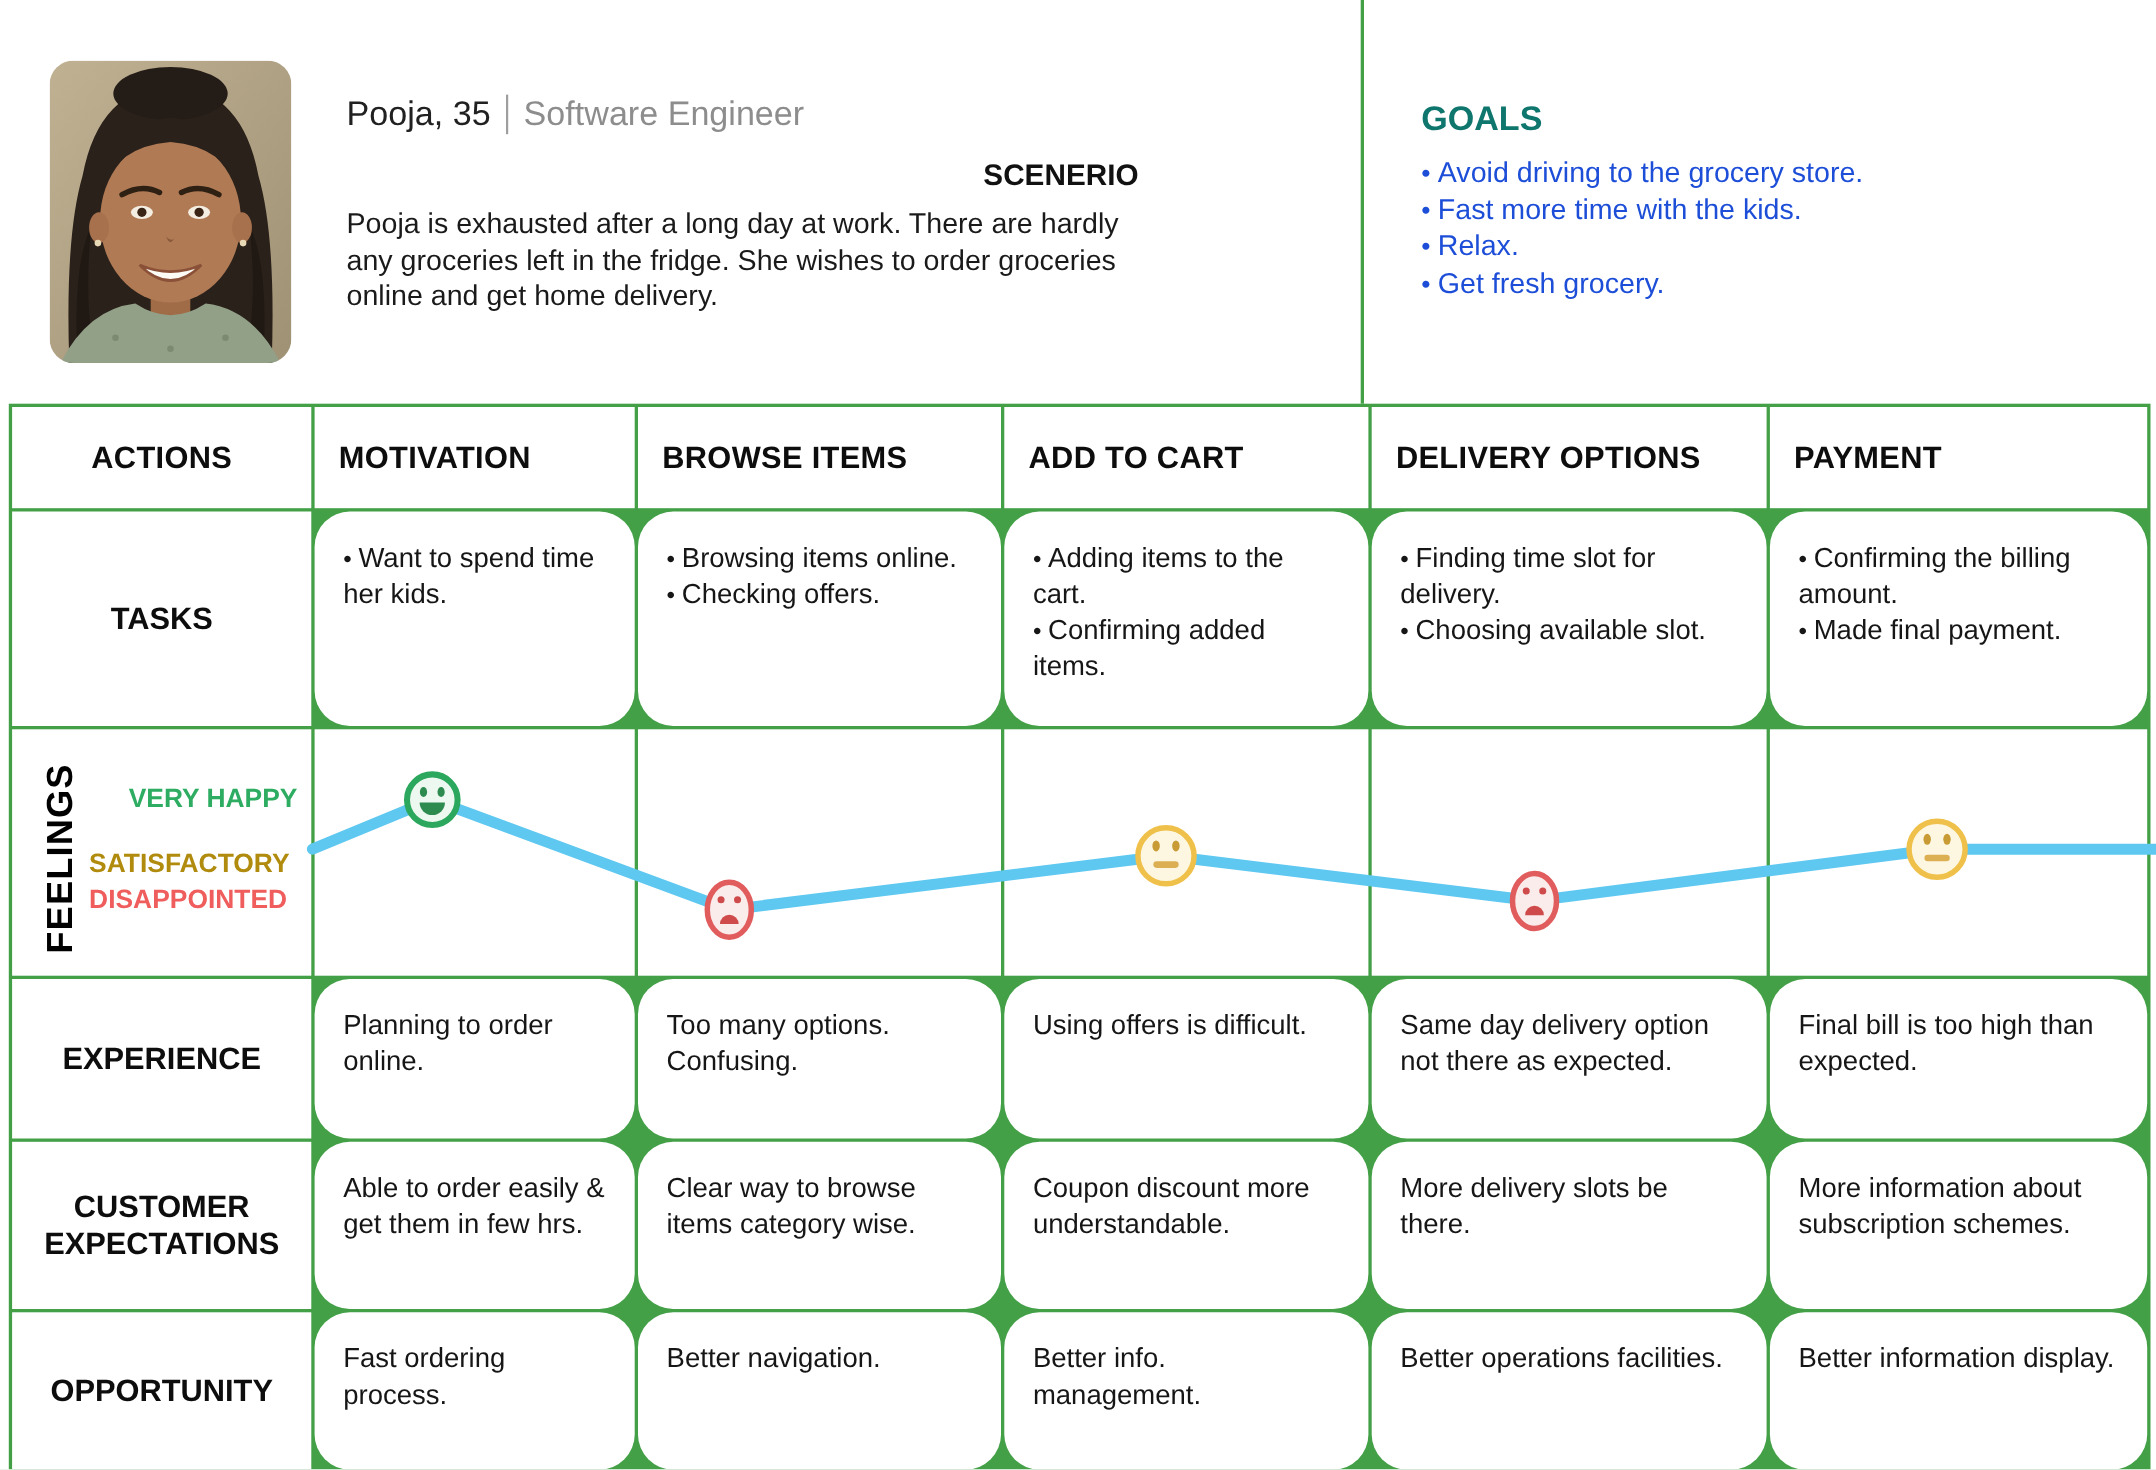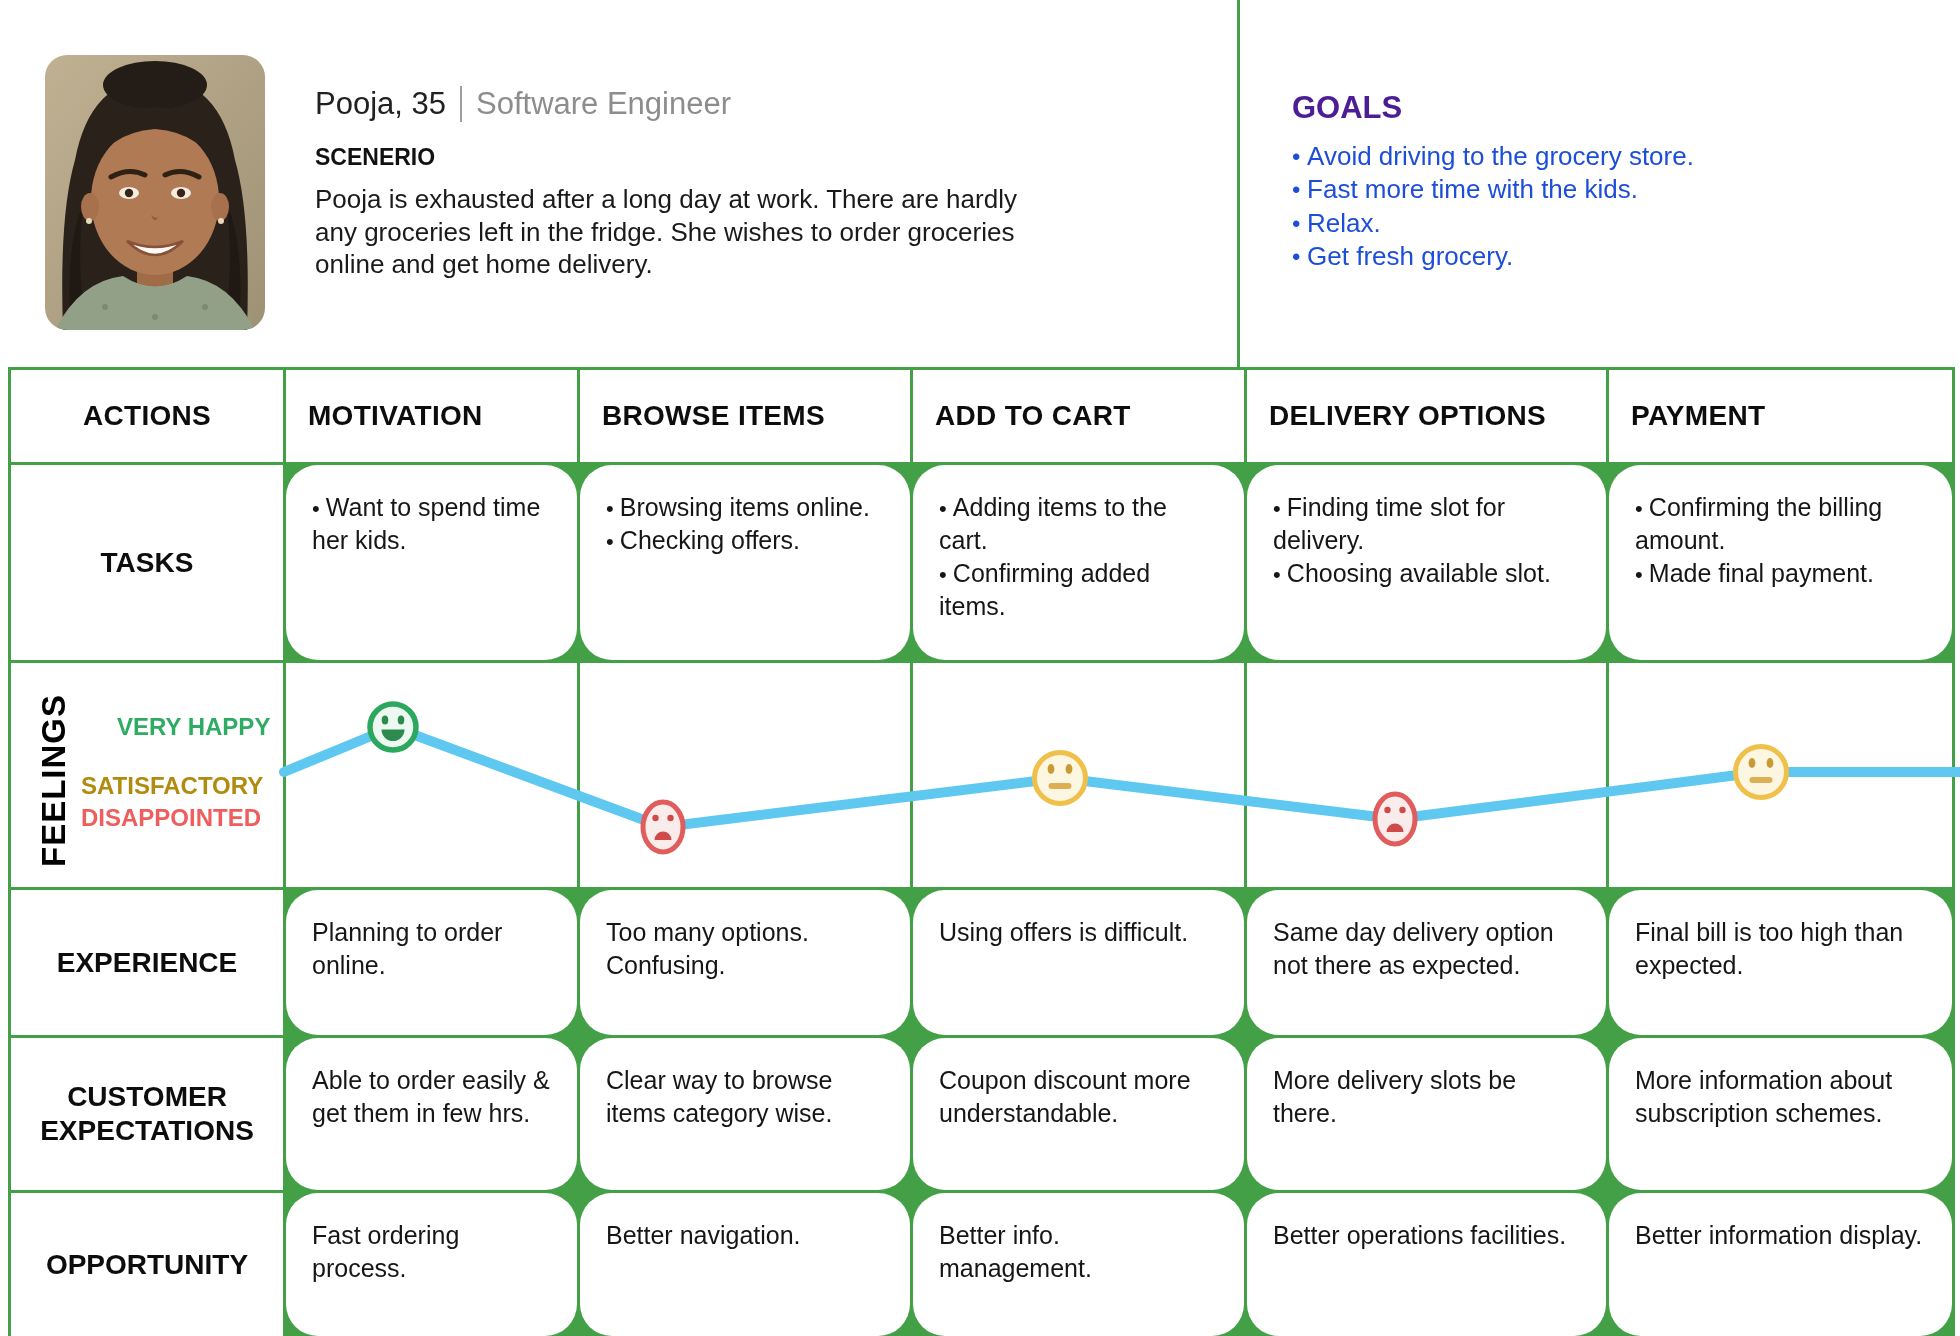--- a/index.html
+++ b/index.html
@@ -7,25 +7,25 @@
   .page{
     position:relative;width:1960px;height:1336px;background:#fff;overflow:hidden;
     font-family:"Liberation Sans","DejaVu Sans",sans-serif;color:#1a1a1a;
   }
   
   .avatar-box{position:absolute;left:45px;top:55px;width:220px;height:275px;border-radius:22px;overflow:hidden;}
   .persona-info{position:absolute;left:315px;top:86px;width:720px;}
   .name-line{display:flex;align-items:center;font-size:31px;color:#212121;}
   .name-line .sep{display:inline-block;width:0;height:36px;border-left:2px solid #9e9e9e;margin:0 14px;}
   .role{color:#8d8d8d;}
-  .scenario-title{margin:22px 0 0 0;font-size:23px;font-weight:700;color:#111;}
+  .scenario-title{margin:22px 0 0 0;font-size:27px;font-weight:700;color:#111;text-align:right;}
   .scenario-text{margin:12px 0 0 0;font-size:26px;line-height:1.25;color:#1a1a1a;width:710px;}
   .vdivider{position:absolute;left:1237px;top:0;width:3px;height:367px;background:#43a047;}
   .goals{position:absolute;left:1292px;top:90px;width:620px;}
-  .goals-title{margin:0;font-size:31px;font-weight:700;color:#4c1d95;}
+  .goals-title{margin:0;font-size:31px;font-weight:700;color:#0f766e;}
   .goals ul{list-style:none;margin:14px 0 0 0;padding:0;}
   .goals li{font-size:26px;line-height:1.28;color:#1d4ed8;}
   .goals li::before{content:"• ";font-size:24px;}
   
   .grid{
     position:absolute;left:8px;top:367px;width:1947px;height:969px;
     display:grid;background:#43a047;gap:3px;padding:3px 3px 0 3px;box-sizing:border-box;
     grid-template-columns:272px 291px 330px 331px 359px 1fr;
     grid-template-rows:92px 195px 224px 145px 152px 1fr;
   }

